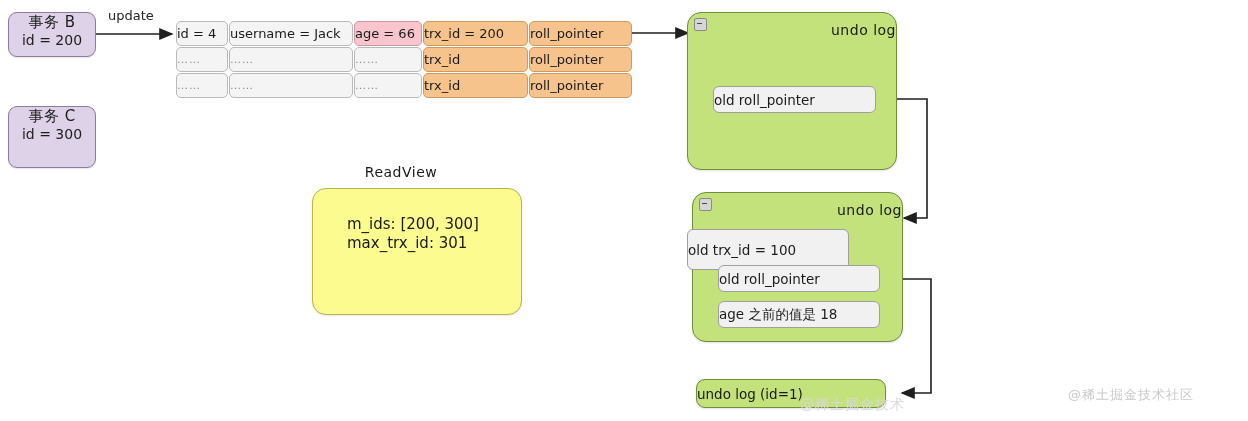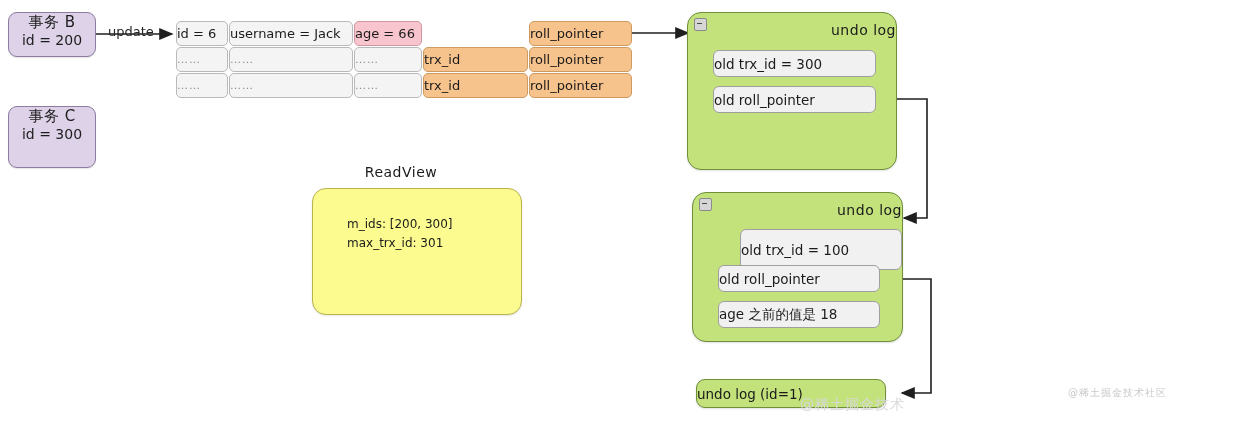--- a/index.html
+++ b/index.html
@@ -71,21 +71,21 @@
   .rv-box {
     background: #fbfb8f;
     border: 1px solid #b9b44f;
     border-radius: 14px;
     box-shadow: 0 1px 2px rgba(0,0,0,0.10);
   }
   .rv-list {
     position: absolute;
     left: 34px;
     top: 26px;
-    font-size: 12px;
+    font-size: 15px;
     line-height: 19px;
     color: #1b1b1b;
     white-space: nowrap;
   }
 
   
   .undo-group {
     background: #c3e27c;
     border: 1px solid #6f8f3a;
     border-radius: 14px;
@@ -138,21 +138,21 @@
   }
 
   
   #wires { position: absolute; left: 0; top: 0; width: 1248px; height: 421px; pointer-events: none; }
 
   
   .watermark {
     position: absolute;
     white-space: nowrap;
     color: #c9c9c9;
-    font-size: 10px;
+    font-size: 13px;
     letter-spacing: 1px;
   }
   .watermark-faint {
     position: absolute;
     white-space: nowrap;
     color: #d8d8d8;
     font-size: 14px;
     letter-spacing: 1px;
   }
 </style>
@@ -180,25 +180,26 @@
   <div class="abs txn-box ctr" style="left:8px; top:12px; width:88px; height:45px;">
     <div class="txn-line1">事务 B</div>
     <div class="txn-line2">id = 200</div>
   </div>
 
   <div class="abs txn-box ctr" style="left:8px; top:106px; width:88px; height:62px;">
     <div class="txn-line1">事务 C</div>
     <div class="txn-line2">id = 300</div>
   </div>
 
-  <div class="abs edge-label" style="left:108px; top:8px;margin-top:16px;">update</div>
-
-  <div class="abs cell cell-plain ctr" style="left:176px; top:21px; width:52px;  height:25px;">id = 6</div>
+  <div class="abs edge-label" style="left:108px; top:8px;">update</div>
+
+  <div class="abs cell cell-plain ctr" style="left:176px; top:21px; width:52px;  height:25px;">id = 4</div>
   <div class="abs cell cell-plain ctr" style="left:229px; top:21px; width:124px; height:25px;">username = Jack</div>
   <div class="abs cell cell-pink ctr" style="left:354px; top:21px; width:68px;  height:25px;">age = 66</div>
+  <div class="abs cell cell-orange ctr" style="left:423px; top:21px; width:105px; height:25px;">trx_id = 200</div>
   <div class="abs cell cell-orange ctr" style="left:529px; top:21px; width:103px; height:25px;">roll_pointer</div>
 
   <div class="abs cell cell-plain cell-dots ctr" style="left:176px; top:47px; width:52px;  height:25px;">……</div>
   <div class="abs cell cell-plain cell-dots ctr" style="left:229px; top:47px; width:124px; height:25px;">……</div>
   <div class="abs cell cell-plain cell-dots ctr" style="left:354px; top:47px; width:68px;  height:25px;">……</div>
   <div class="abs cell cell-orange ctr" style="left:423px; top:47px; width:105px; height:25px;">trx_id</div>
   <div class="abs cell cell-orange ctr" style="left:529px; top:47px; width:103px; height:25px;">roll_pointer</div>
 
   <div class="abs cell cell-plain cell-dots ctr" style="left:176px; top:73px; width:52px;  height:25px;">……</div>
   <div class="abs cell cell-plain cell-dots ctr" style="left:229px; top:73px; width:124px; height:25px;">……</div>
@@ -212,28 +213,27 @@
     <div class="rv-list">
       <div>m_ids: [200, 300]</div>
       <div>max_trx_id: 301</div>
     </div>
   </div>
 
   <div class="abs undo-group" style="left:687px; top:12px; width:210px; height:158px;">
     <div class="collapse-icon"></div>
     <div class="undo-title">undo log</div>
   </div>
-  <div class="abs undo-item ctr" style="left:713px; top:50px; width:163px; height:27px;">old trx_id = 300</div>
   <div class="abs undo-item ctr" style="left:713px; top:86px; width:163px; height:27px;">old roll_pointer</div>
 
   <div class="abs undo-group" style="left:692px; top:192px; width:211px; height:150px;">
     <div class="collapse-icon"></div>
     <div class="undo-title">undo log</div>
   </div>
-  <div class="abs undo-item ctr" style="left:740px; top:229px; width:162px; height:41px;">old trx_id = 100</div>
+  <div class="abs undo-item ctr" style="left:687px; top:229px; width:162px; height:41px;">old trx_id = 100</div>
   <div class="abs undo-item ctr" style="left:718px; top:265px; width:162px; height:27px;">old roll_pointer</div>
   <div class="abs undo-item ctr" style="left:718px; top:301px; width:162px; height:27px;">age 之前的值是 18</div>
 
   <div class="abs undo-single ctr" style="left:696px; top:379px; width:190px; height:29px;">undo log (id=1)</div>
 
   <div class="watermark-faint" style="left:800px; top:396px;">@稀土掘金技术</div>
   <div class="watermark" style="left:1068px; top:386px;">@稀土掘金技术社区</div>
 
 </div>
 

